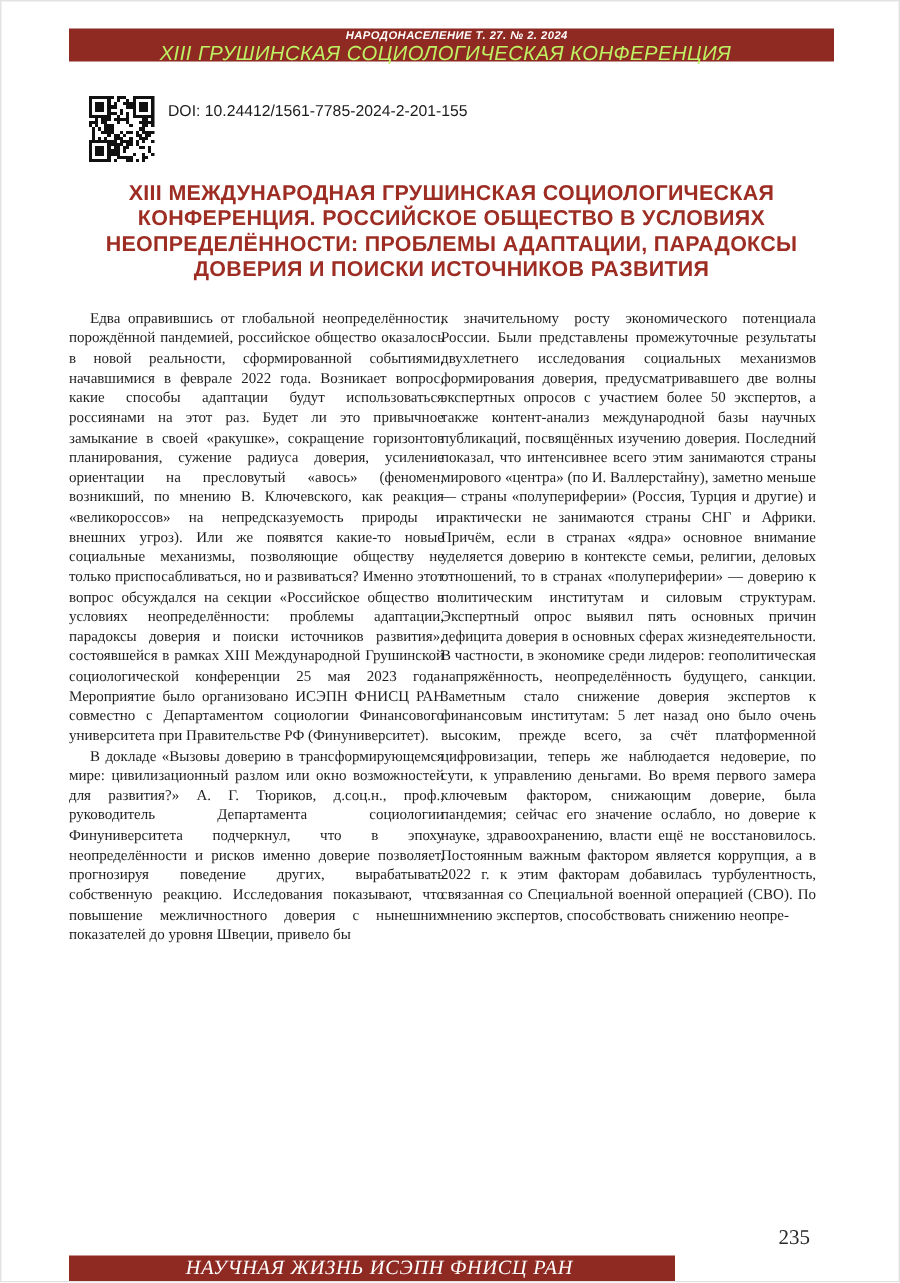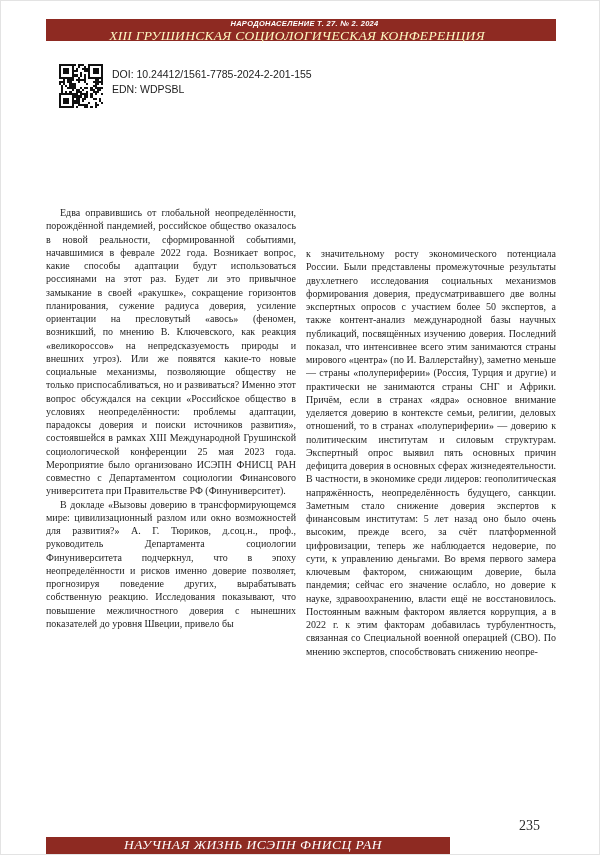--- a/index.html
+++ b/index.html
@@ -23,24 +23,24 @@
     left:45px;top:18px;width:510px;height:22px;
     display:flex;align-items:center;justify-content:space-between;
   }
   #journal-label{
     font-family:"Liberation Sans", sans-serif;
     font-weight:bold;font-style:italic;
     font-size:7.5px;letter-spacing:.3px;
     color:#ffffff;padding-left:7px;white-space:nowrap;
   }
   #running-head{
-    font-family:Liberation Serif, serif;
+    font-family:Liberation Sans, sans-serif;
     font-style:italic;
     font-size:13.5px;letter-spacing:.3px;
-    color:#fef9c3;padding-right:8px;white-space:nowrap;
+    color:#bef264;padding-right:8px;white-space:nowrap;
   }
   
   #qr-block{position:absolute;left:58px;top:63px;width:44px;height:44px;}
   #qr-block svg{width:44px;height:44px;display:block;}
   #doi-block{
     position:absolute;left:111px;top:66px;
     font-family:"Liberation Sans", sans-serif;
     font-size:10.5px;line-height:15px;color:#1c1c1c;
   }
   
@@ -55,21 +55,21 @@
   
   .column{
     position:absolute;top:205px;width:250px;height:598px;
     text-align:justify;
     font-size:10px;line-height:13.25px;
     color:#1f1f1f;
     hyphens:auto;-webkit-hyphens:auto;
     overflow:hidden;
   }
   #col-left{left:45px;}
-  #col-right{left:305px;margin-top:41px;}
+  #col-right{left:293px;}
   .column p{margin:0;}
   .column p.indent{text-indent:14px;}
   
   #footer-band{
     left:45px;top:836px;width:404px;height:23px;
     display:flex;align-items:center;
   }
   #footer-label{
     font-family:"Liberation Serif", serif;
     font-style:italic;
@@ -239,23 +239,23 @@
         <rect x="14" y="0" width="7" height="7" fill="#111"></rect>
         <rect x="15" y="1" width="5" height="5" fill="#fff"></rect>
         <rect x="16" y="2" width="3" height="3" fill="#111"></rect>
         <rect x="0" y="14" width="7" height="7" fill="#111"></rect>
         <rect x="1" y="15" width="5" height="5" fill="#fff"></rect>
         <rect x="2" y="16" width="3" height="3" fill="#111"></rect>
       </svg>
   </div>
   <div id="doi-block">
     <div>DOI: 10.24412/1561-7785-2024-2-201-155</div>
-    <div>EDN: WDPSBL</div>
-  </div>
-
+  </div>
+
+  <div id="article-title">XIII МЕЖДУНАРОДНАЯ ГРУШИНСКАЯ СОЦИОЛОГИЧЕСКАЯ КОНФЕРЕНЦИЯ. РОССИЙСКОЕ ОБЩЕСТВО В УСЛОВИЯХ НЕОПРЕДЕЛЁННОСТИ: ПРОБЛЕМЫ АДАПТАЦИИ, ПАРАДОКСЫ ДОВЕРИЯ И ПОИСКИ ИСТОЧНИКОВ РАЗВИТИЯ</div>
 
   <div id="col-left" class="column">
     <p class="indent">Едва оправившись от глобальной неопределённости, порождённой пандемией, российское общество оказалось в новой реальности, сформированной событиями, начавшимися в феврале 2022 года. Возникает вопрос, какие способы адаптации будут использоваться россиянами на этот раз. Будет ли это привычное замыкание в своей «ракушке», сокращение горизонтов планирования, сужение радиуса доверия, усиление ориентации на пресловутый «авось» (феномен, возникший, по мнению В. Ключевского, как реакция «великороссов» на непредсказуемость природы и внешних угроз). Или же появятся какие-то новые социальные механизмы, позволяющие обществу не только приспосабливаться, но и развиваться? Именно этот вопрос обсуждался на секции «Российское общество в условиях неопределённости: проблемы адаптации, парадоксы доверия и поиски источников развития», состоявшейся в рамках XIII Международной Грушинской социологической конференции 25 мая 2023 года. Мероприятие было организовано ИСЭПН ФНИСЦ РАН совместно с Департаментом социологии Финансового университета при Правительстве РФ (Финуниверситет).</p>
     <p class="indent">В докладе «Вызовы доверию в трансформирующемся мире: цивилизационный разлом или окно возможностей для развития?» А. Г. Тюриков, д.соц.н., проф., руководитель Департамента социологии Финуниверситета подчеркнул, что в эпоху неопределённости и рисков именно доверие позволяет, прогнозируя поведение других, вырабатывать собственную реакцию. Исследования показывают, что повышение межличностного доверия с нынешних показателей до уровня Швеции, привело бы</p>
   </div>
   <div id="col-right" class="column">
     <p>к значительному росту экономического потенциала России. Были представлены промежуточные результаты двухлетнего исследования социальных механизмов формирования доверия, предусматривавшего две волны экспертных опросов с участием более 50 экспертов, а также контент-анализ международной базы научных публикаций, посвящённых изучению доверия. Последний показал, что интенсивнее всего этим занимаются страны мирового «центра» (по И. Валлерстайну), заметно меньше — страны «полупериферии» (Россия, Турция и другие) и практически не занимаются страны СНГ и Африки. Причём, если в странах «ядра» основное внимание уделяется доверию в контексте семьи, религии, деловых отношений, то в странах «полупериферии» — доверию к политическим институтам и силовым структурам. Экспертный опрос выявил пять основных причин дефицита доверия в основных сферах жизнедеятельности. В частности, в экономике среди лидеров: геополитическая напряжённость, неопределённость будущего, санкции. Заметным стало снижение доверия экспертов к финансовым институтам: 5 лет назад оно было очень высоким, прежде всего, за счёт платформенной цифровизации, теперь же наблюдается недоверие, по сути, к управлению деньгами. Во время первого замера ключевым фактором, снижающим доверие, была пандемия; сейчас его значение ослабло, но доверие к науке, здравоохранению, власти ещё не восстановилось. Постоянным важным фактором является коррупция, а в 2022 г. к этим факторам добавилась турбулентность, связанная со Специальной военной операцией (СВО). По мнению экспертов, способствовать снижению неопре-</p>
   </div>
 
   <div id="footer-band" class="band">

